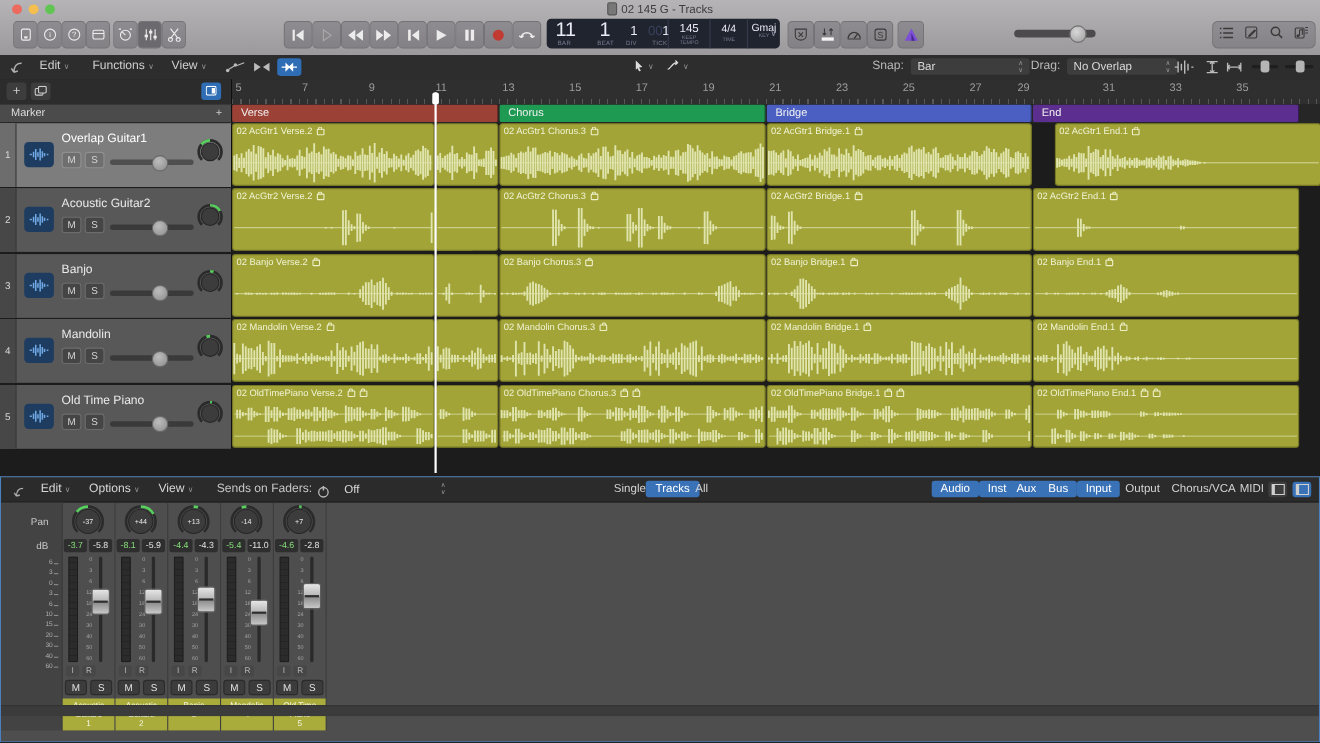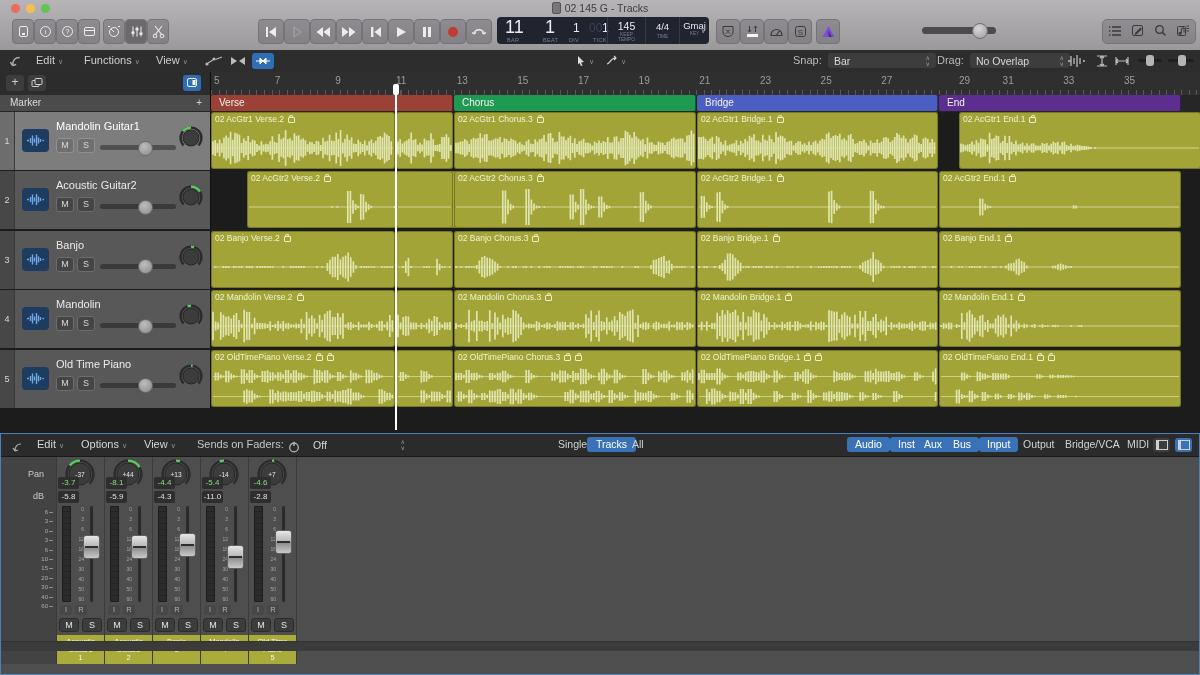--- a/index.html
+++ b/index.html
@@ -105,21 +105,21 @@
            display:flex;align-items:center;justify-content:center;}
   .viewbtn.on{background:#3a72b8;}
   .viewbtn i{width:8px;height:8px;border:1px solid #cfcfcf;border-left-width:3px;}
   #mixbody{position:absolute;left:0;top:23px;width:1198px;height:216px;background:#4e4e4e;}
   #gutter{position:absolute;left:0;top:0;width:55px;height:207px;background:#434343;border-right:1px solid #3a3a3a;}
   #gutter .lab{position:absolute;right:12px;font-size:9px;color:#c9c9c9;}
   .gscale{position:absolute;right:8px;font-size:6px;color:#aeaeae;}
   .gscale:after{content:"";position:absolute;right:-5px;top:3px;width:4px;height:1px;background:#8b8b8b;}
   .strip{position:absolute;top:0;width:47px;height:207px;border-right:1px solid #3c3c3c;}
   .knobbox{position:absolute;left:8px;top:2px;}
-  .dbrow{position:absolute;left:1px;top:20px;display:flex;gap:2px;flex-direction:column;}
+  .dbrow{position:absolute;left:1px;top:33px;display:flex;gap:2px;}
   .dbrow div{width:21px;height:12px;background:#2e2e2e;border-radius:2px;font-size:8px;
              text-align:center;line-height:12px;}
   .db-l{color:#86df7a;} .db-r{color:#e2e2e2;}
   .meter{position:absolute;left:5px;top:49px;width:9px;height:96px;background:#262626;border-radius:1px;
          box-shadow:inset 0 0 0 1px #1d1d1d;
          background-image:repeating-linear-gradient(#2b2b2b 0 5px,#242424 5px 6px);}
   .sscale{position:absolute;left:17px;top:49px;width:10px;height:96px;font-size:5px;color:#a5a5a5;
           display:flex;flex-direction:column;justify-content:space-between;text-align:right;}
   .ftrack{position:absolute;left:33px;top:49px;width:3px;height:96px;background:#2a2a2a;border-radius:2px;}
   .fcap{position:absolute;left:26px;width:17px;height:24px;border-radius:3px;
@@ -453,21 +453,21 @@
           <span class="bar-num" style="left: 124.32px;">9</span>
           <span class="bar-num" style="left: 184.98px;">11</span>
           <span class="bar-num" style="left: 245.64px;">13</span>
           <span class="bar-num" style="left: 306.3px;">15</span>
           <span class="bar-num" style="left: 366.96px;">17</span>
           <span class="bar-num" style="left: 427.62px;">19</span>
           <span class="bar-num" style="left: 488.28px;">21</span>
           <span class="bar-num" style="left: 548.94px;">23</span>
           <span class="bar-num" style="left: 609.6px;">25</span>
           <span class="bar-num" style="left: 670.26px;">27</span>
-          <span class="bar-num" style="left: 748px;">29</span>
+          <span class="bar-num" style="left: 714px;">29</span>
           <span class="bar-num" style="left: 791.58px;">31</span>
           <span class="bar-num" style="left: 852.24px;">33</span>
           <span class="bar-num" style="left: 912.9px; text-align: right;">35</span>
         </div>
     </div>
     <div id="markerrow">
       <div class="left">
         <span style="margin-left:10px">Marker</span>
         <span style="position:absolute;right:8px;color:#cfcfcf">+</span>
       </div>
@@ -480,21 +480,21 @@
     </div>
     <div id="rows">
         <div class="trow">
           <div class="thead sel">
             <div class="tnum">1</div>
             <div class="ticon">
               <svg width="19" height="13" viewBox="0 0 19 13">
                 <path d="M1 6.5 H3 M4.5 4 V9 M6.5 1.5 V11.5 M8.5 4.5 V8.5 M10.5 1 V12 M12.5 3.5 V9.5 M14.5 5 V8 M16.5 6.5 H18" stroke="#6fa8e4" stroke-width="1.4"></path>
               </svg>
             </div>
-            <div class="tname">Mandolin Guitar1</div>
+            <div class="tname">Overlap Guitar1</div>
             <div class="ms">
               <div>M</div>
               <div>S</div>
             </div>
             <div class="tslider">
               <i></i>
             </div>
             <div class="tknob"><svg width="24" height="24" viewBox="0 0 24 24">
     <circle cx="12" cy="12" r="8" fill="#3c3c3c" stroke="#262626"></circle>
     <path d="M4.65 19.35A10.4 10.4 0 1 1 19.35 19.35" stroke="#2b2b2b" stroke-width="2.4" fill="none"></path>
@@ -568,21 +568,21 @@
               <i></i>
             </div>
             <div class="tknob"><svg width="24" height="24" viewBox="0 0 24 24">
     <circle cx="12" cy="12" r="8" fill="#3c3c3c" stroke="#262626"></circle>
     <path d="M4.65 19.35A10.4 10.4 0 1 1 19.35 19.35" stroke="#2b2b2b" stroke-width="2.4" fill="none"></path>
     <path d="M12.00 1.60A10.4 10.4 0 0 1 20.95 6.71" stroke="#57D05E" stroke-width="2.4" fill="none"></path>
 
   </svg></div>
           </div>
           <div class="lane">
-            <div class="region" style="left: 0px; width: 220px; margin-left: 36px;">
+            <div class="region" style="left: 0px; width: 220px;">
               <div class="rlabel">
                 <span>02 AcGtr2 Verse.2</span>
                 <span class="lock"></span>
               </div>
               <svg class="wave" width="184" height="40" viewBox="0 0 184 40">
     <path d="M2 20 H182" stroke="#e0e4ad" stroke-width="0.9" opacity="0.85"></path>
     <path d="M85.2 19.3L85.2 20.7M90.4 19.3L90.4 20.7M100.8 4.1L100.8 35.9M103.4 4.0L103.4 36.0M106.0 13.3L106.0 26.7M108.6 16.9L108.6 23.1M111.2 18.7L111.2 21.3M113.8 7.1L113.8 32.9M116.4 7.4L116.4 32.6M119.0 14.8L119.0 25.2M121.6 17.3L121.6 22.7M124.2 18.8L124.2 21.2M147.6 19.3L147.6 20.7M181.4 6.2L181.4 33.8" stroke="#e0e4ad" stroke-width="1.7" fill="none"></path>
               </svg>
             </div>
             <div class="region" style="left: 185px; width: 57px;">
@@ -896,21 +896,21 @@
           <div class="scope on" style="left: 586px;">Tracks</div>
           <div class="scope" style="left: 622px;">All</div>
         </div>
       <div id="filters">
           <div class="filt on" style="left: 846px;">Audio</div>
           <div class="filt on" style="left: 889px;">Inst</div>
           <div class="filt on" style="left: 915px;">Aux</div>
           <div class="filt on" style="left: 944px;">Bus</div>
           <div class="filt on" style="left: 978px;">Input</div>
           <div class="filt" style="left: 1014px;">Output</div>
-          <div class="filt" style="left: 1056px;">Bridge/VCA</div>
+          <div class="filt" style="left: 1056px;">Chorus/VCA</div>
           <div class="filt" style="left: 1118px;">MIDI</div>
         </div>
       <div class="viewbtn" style="left:1152px">
           <i></i>
         </div>
       <div class="viewbtn on" style="left:1174px">
           <i></i>
         </div>
     </div>
     <div id="mixbody">

